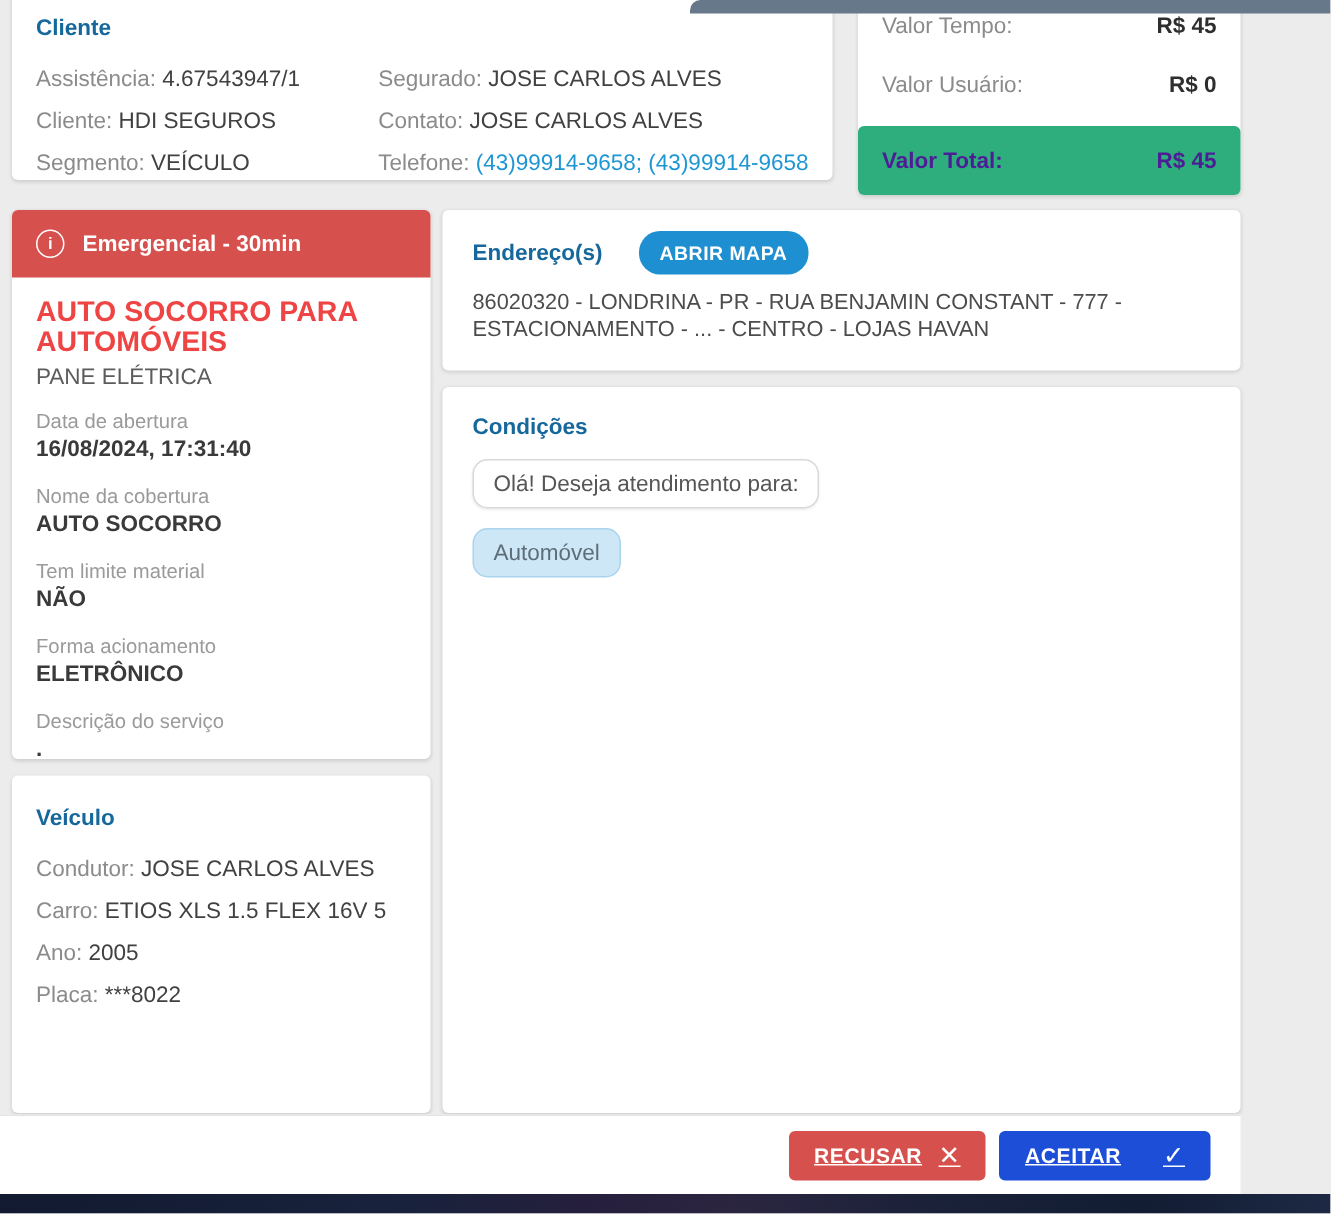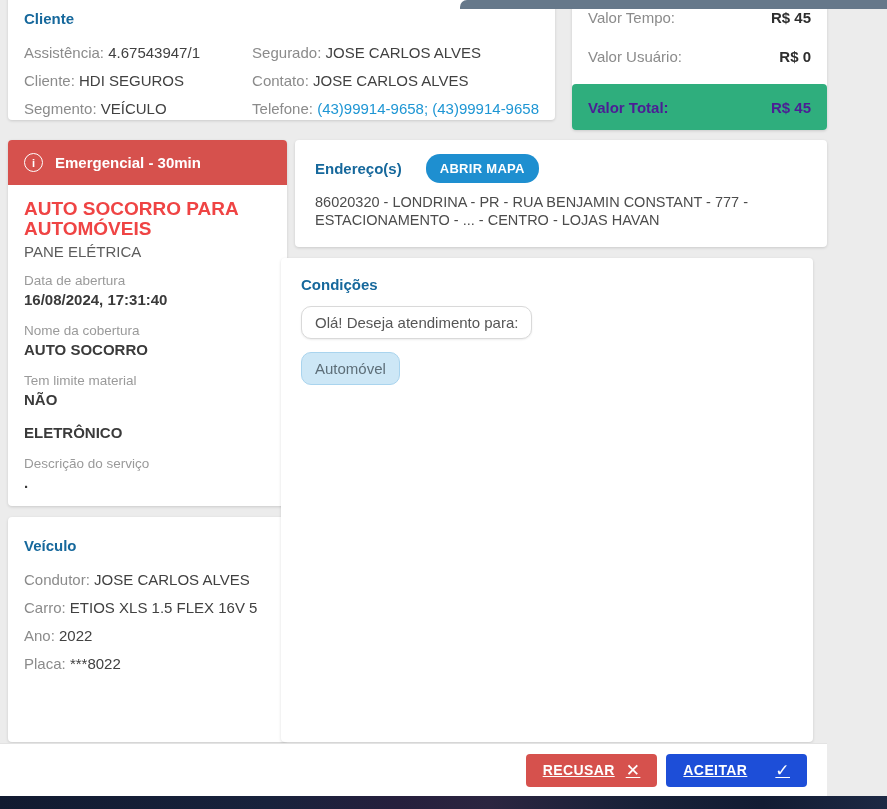--- a/index.html
+++ b/index.html
@@ -96,21 +96,21 @@
     background: #1e8fd0; color: #ffffff; font-weight: bold; font-size: 13px;
     letter-spacing: 0.3px; border: none; border-radius: 14px;
     padding: 7px 14px; cursor: pointer; font-family: inherit;
   }
   .address-text {
     margin-top: 10px; color: #4c4c4c; font-size: 14.5px; line-height: 18px;
     max-width: 470px;
   }
 
   
-  .conditions-card { left: 281px; top: 258px; width: 532px; height: 484px; padding: 18px 20px 0 20px; }
+  .conditions-card { left: 295px; top: 258px; width: 532px; height: 484px; padding: 18px 20px 0 20px; }
   .bubble {
     display: inline-block; margin-top: 13px; padding: 7px 13px;
     border-radius: 10px; font-size: 15px; clear: both;
   }
   .bubble-plain {
     background: #ffffff; border: 1px solid #d9d9d9; color: #565656;
     box-shadow: 0 1px 2px rgba(0,0,0,0.08);
   }
   .bubble-highlight {
     background: #cde7f6; border: 1px solid #a9d4ee; color: #5d6e78;
@@ -213,20 +213,21 @@
     </div>
     <div class="detail">
       <div class="detail-label">Nome da cobertura</div>
       <div class="detail-value">AUTO SOCORRO</div>
     </div>
     <div class="detail">
       <div class="detail-label">Tem limite material</div>
       <div class="detail-value">NÃO</div>
     </div>
     <div class="detail">
+      <div class="detail-label">Forma acionamento</div>
       <div class="detail-value">ELETRÔNICO</div>
     </div>
     <div class="detail">
       <div class="detail-label">Descrição do serviço</div>
       <div class="detail-value">.</div>
     </div>
   </div>
 </div>
 
 <div class="card vehicle-card">
@@ -235,21 +236,21 @@
     <div class="kv-row">
       <span class="kv-label">Condutor:</span>
       <span class="kv-value">JOSE CARLOS ALVES</span>
     </div>
     <div class="kv-row">
       <span class="kv-label">Carro:</span>
       <span class="kv-value">ETIOS XLS 1.5 FLEX 16V 5</span>
     </div>
     <div class="kv-row">
       <span class="kv-label">Ano:</span>
-      <span class="kv-value">2022</span>
+      <span class="kv-value">2005</span>
     </div>
     <div class="kv-row">
       <span class="kv-label">Placa:</span>
       <span class="kv-value">***8022</span>
     </div>
   </div>
 </div>
 
 <div class="card address-card">
   <div class="address-head">

